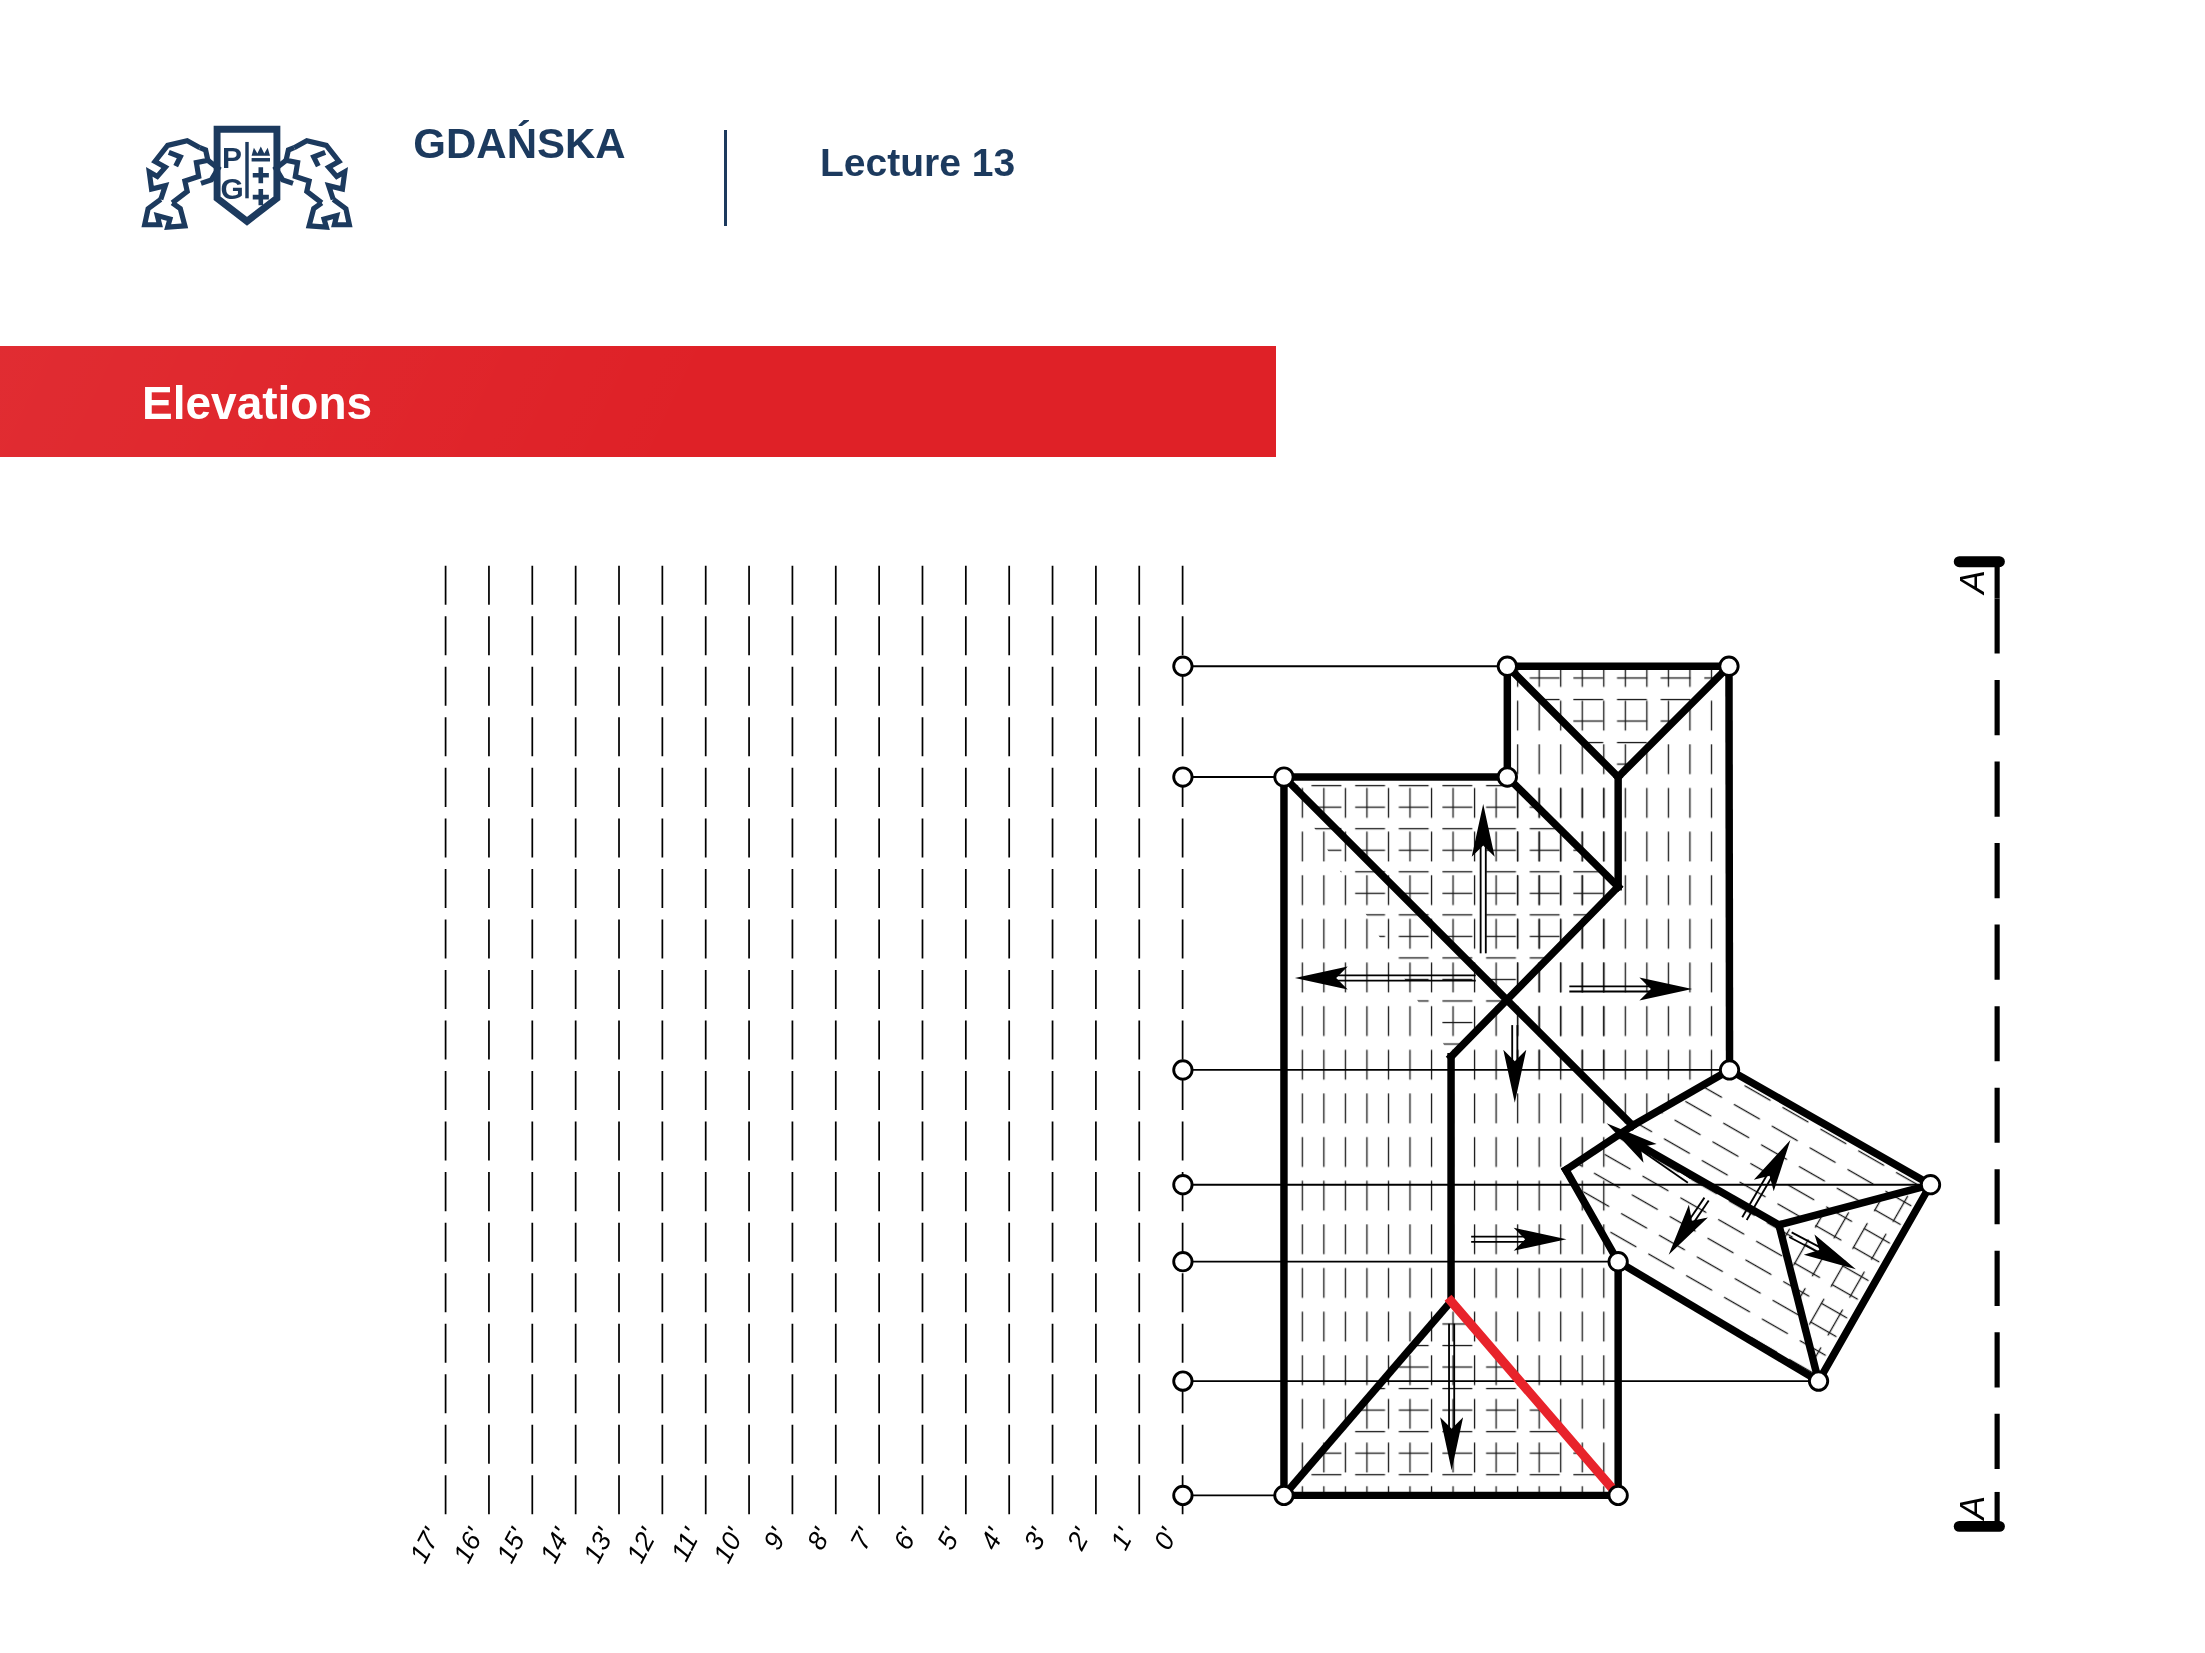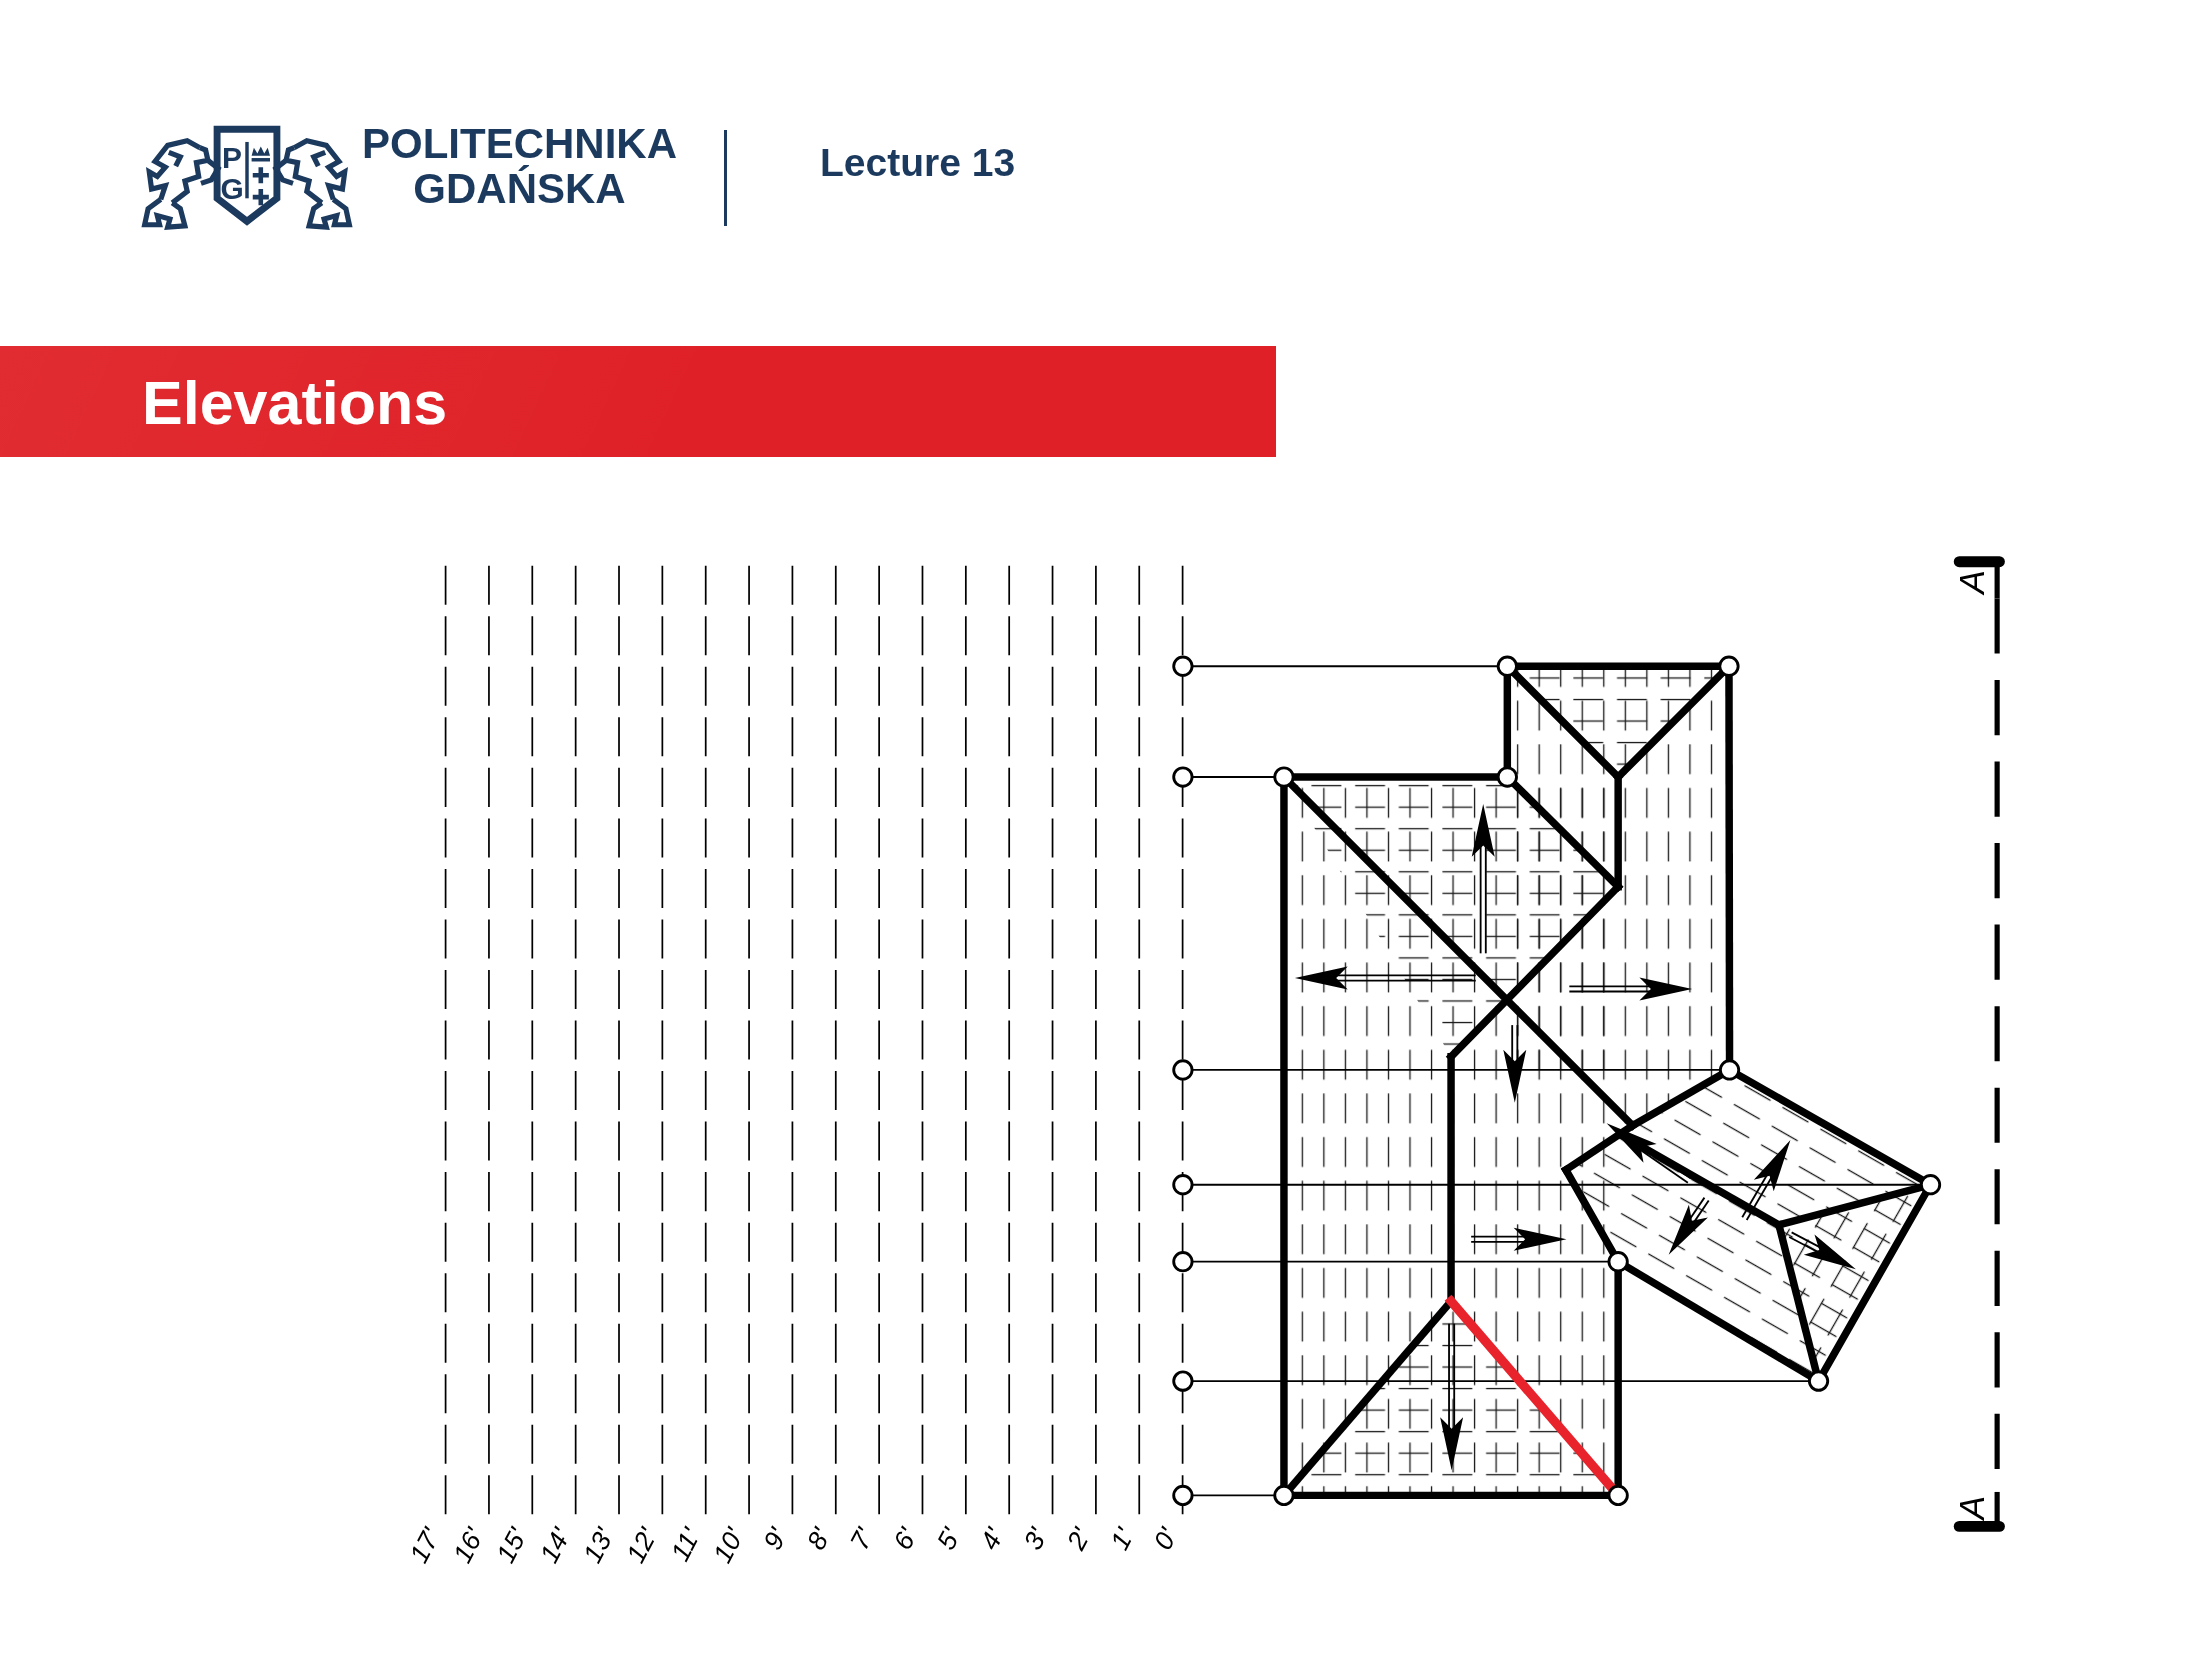--- a/index.html
+++ b/index.html
@@ -4,21 +4,21 @@
 <style>
   html,body{margin:0;padding:0;background:#ffffff;}
   body{width:2205px;height:1654px;position:relative;font-family:"Liberation Sans",sans-serif;overflow:hidden;}
   .abs{position:absolute;}
   #uni-name{left:353px;top:121px;width:333px;text-align:center;color:var(--navy);font-weight:bold;line-height:1.08;font-size:42px;letter-spacing:0px;}
   #divider{left:724px;top:130px;width:3.4px;height:96px;background:var(--navy);}
   #lecture-line{left:820px;top:141px;color:var(--navy);font-weight:bold;font-size:39px;}
   #subtitle-line{left:820px;top:204px;color:var(--navy);font-weight:bold;font-size:39px;}
   #banner{left:0;top:346px;width:1276px;height:111px;background:var(--red);
           background-image:linear-gradient(115deg, rgba(255,255,255,0.05) 0%, rgba(255,255,255,0.0) 55%);}
-  #banner-title{position:absolute;left:142px;top:0;height:111px;line-height:115px;color:#ffffff;font-weight:bold;font-size:61px;}
+  #banner-title{position:absolute;left:142px;top:0;height:111px;line-height:115px;color:#ffffff;font-weight:bold;font-size:46px;}
   #drawing{left:0;top:0;}
   svg text{user-select:none;}
 </style>
 </head>
 <body>
 
 <div class="abs" style="left:0;top:0;width:2205px;height:287px;">
 
   <svg class="abs" id="logo" style="left:132px;top:112px;" width="230" height="122" viewBox="0 0 400 212">
     <g stroke="#1C3A5E" stroke-width="9" fill="none" stroke-linejoin="miter">
@@ -45,21 +45,20 @@
         <rect x="208" y="80" width="32" height="6"></rect>
       </g>
       <g fill="#1C3A5E">
         <path d="M220,96 h8 v10 h10 v8 h-10 v10 h-8 v-10 h-10 v-8 h10 Z"></path>
         <path d="M220,134 h8 v10 h10 v8 h-10 v10 h-8 v-10 h-10 v-8 h10 Z"></path>
       </g>
     </g>
   </svg>
 
   <div class="abs" id="uni-name">
-    <div>POLITECHNIKA</div>
     <div>GDAŃSKA</div>
   </div>
 
   <div class="abs" id="divider"></div>
 
   <div class="abs" id="lecture-line">Lecture 13</div>
 </div>
 
 <div class="abs" id="banner">
   <div id="banner-title">Elevations</div>

